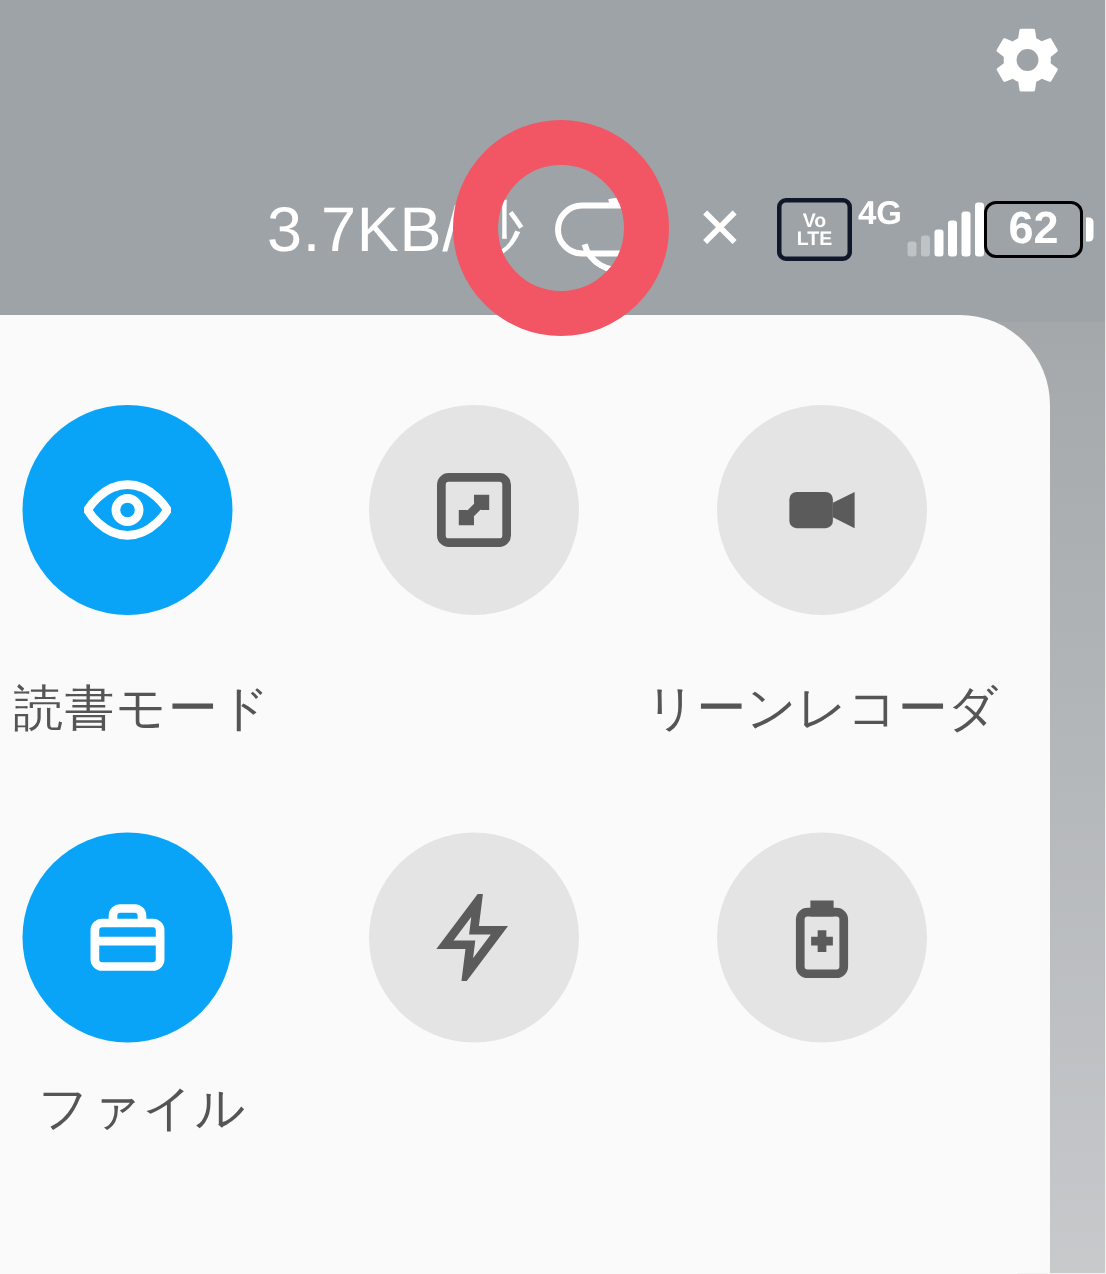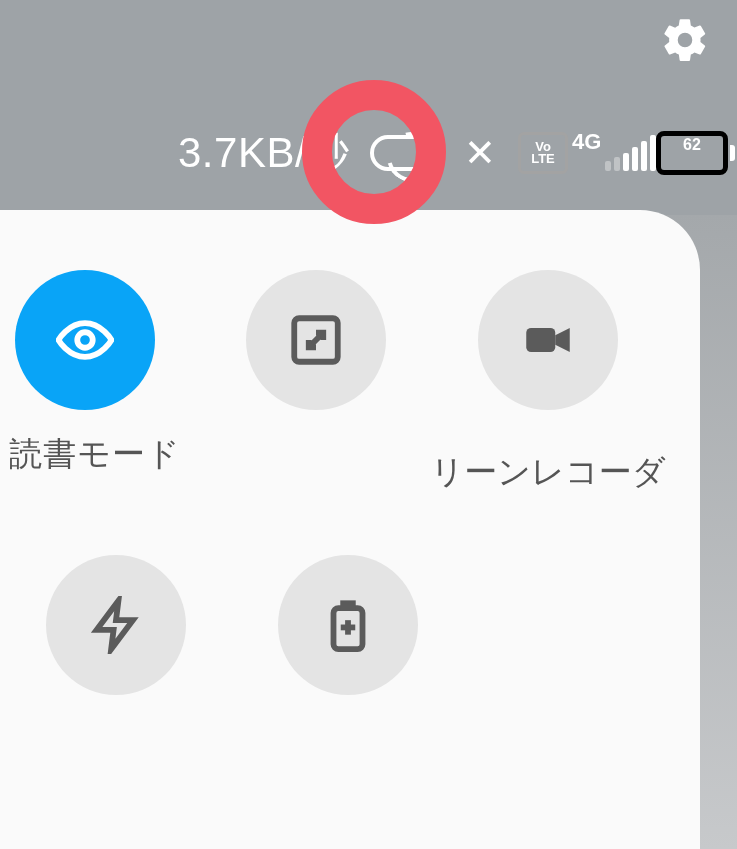--- a/index.html
+++ b/index.html
@@ -10,50 +10,50 @@
   
   .gear{position:absolute;top:10px;right:22px;width:60px;height:60px;display:flex;align-items:center;justify-content:center;}
   .gear svg{width:50px;height:50px;}
   
   .statusbar{position:absolute;left:0;top:123px;width:646px;height:60px;display:flex;align-items:center;color:#fff;margin-left:40px;}
   .netspeed{position:absolute;left:138px;font-size:42px;font-weight:500;letter-spacing:.5px;}
   .blue-cluster{position:absolute;left:330px;top:50%;transform:translateY(-50%);display:flex;align-items:center;color:#fff;}
   .pill{width:56px;height:28px;border:4px solid #fff;border-radius:20px;position:relative;}
   .pill:after{content:"";position:absolute;right:-7px;top:-7px;width:42px;height:42px;border:4px solid #fff;border-radius:50%;border-left-color:transparent;transform:rotate(30deg);}
   .cross{margin-left:30px;font-size:38px;line-height:1;}
-  .volte{position:absolute;left:478px;top:50%;transform:translateY(-50%);width:44px;height:36px;border:3px solid #a3a3a3;border-radius:6px;display:flex;flex-direction:column;align-items:center;justify-content:center;font-size:13px;line-height:12px;font-weight:700;}
+  .volte{position:absolute;left:478px;top:50%;transform:translateY(-50%);width:44px;height:36px;border:3px solid #0f172a;border-radius:6px;display:flex;flex-direction:column;align-items:center;justify-content:center;font-size:13px;line-height:12px;font-weight:700;}
   .fourg{position:absolute;left:532px;top:50%;transform:translateY(-50%);display:flex;align-items:flex-end;}
   .fourg-label{font-size:22px;font-weight:600;margin-right:4px;align-self:flex-start;margin-top:-6px;}
   .bars{display:flex;align-items:flex-end;gap:3px;}
   .bars span{width:6px;background:#fff;border-radius:2px;}
   .bars span:nth-child(1){height:10px;background:rgba(255,255,255,.35);}
   .bars span:nth-child(2){height:14px;background:rgba(255,255,255,.35);}
   .bars span:nth-child(3){height:18px;}
   .bars span:nth-child(4){height:24px;}
   .bars span:nth-child(5){height:30px;}
   .bars span:nth-child(6){height:36px;}
   .battery{position:absolute;left:616px;top:50%;transform:translateY(-50%);display:flex;align-items:center;}
-  .batt-body{width:62px;height:34px;border:5px solid #000000;border-radius:8px;display:flex;align-items:flex-start;justify-content:center;font-size:16px;font-weight:700;}
+  .batt-body{width:62px;height:34px;border:2px solid #000000;border-radius:8px;display:flex;align-items:flex-end;justify-content:center;font-size:30px;font-weight:700;}
   .batt-tip{width:5px;height:16px;background:#fff;border-radius:0 3px 3px 0;margin-left:2px;}
   
   .redcircle{position:absolute;left:302px;top:80px;width:144px;height:144px;border-radius:50%;border:30px solid #f25563;box-sizing:border-box;pointer-events:none;}
   
   .panel{position:absolute;left:0;top:210px;width:700px;height:639px;background:#fafafa;
          border-top-right-radius:60px;display:flex;flex-wrap:wrap;align-content:flex-start;
          padding-top:60px;box-sizing:border-box;}
   .tile{width:232px;display:flex;flex-direction:column;align-items:center;margin-bottom:60px;}
   .chip{width:140px;height:140px;border-radius:50%;display:flex;align-items:center;justify-content:center;}
   .chip svg{width:58px;height:58px;}
   .chip.on{background:#09a4f7;}
   .chip.on svg{stroke:#fff;fill:none;}
   .chip.off{background:#e4e4e4;}
   .chip.off svg{stroke:#5b5b5b;fill:none;}
   .label{margin-top:22px;font-size:33px;color:#555;white-space:nowrap;letter-spacing:1px;}
   
-  .tile.c0{width:200px;}
+  .tile.c0{width:200px;justify-content:space-between;}
   .tile.c0 .chip{margin-left:-30px;}
   .tile.c0 .label{margin-left:-10px;}
   .tile.c2 .label{letter-spacing:0;margin-top:40px;}
   
   .label.split{margin-left:-20px;}
 </style>
 </head>
 <body>
 
 <div class="screen">
@@ -120,20 +120,30 @@
     <div class="tile c2">
       <div class="chip off">
         <svg viewBox="0 0 24 24" stroke-width="0">
             <rect x="3" y="7" width="12" height="10" rx="2" fill="#5b5b5b"></rect>
             <path d="M15 10l6-3v10l-6-3z" fill="#5b5b5b"></path>
           </svg>
       </div>
       <div class="label">リーンレコーダ</div>
     </div>
 
+    <div class="tile c0">
+      <div class="chip on">
+        <svg viewBox="0 0 24 24" stroke-width="2.4">
+            <rect x="3" y="8" width="18" height="12" rx="2"></rect>
+            <path d="M8 8V6a2 2 0 0 1 2-2h4a2 2 0 0 1 2 2v2"></path>
+            <path d="M3 13h18"></path>
+          </svg>
+      </div>
+      <div class="label">ファイル</div>
+    </div>
 
     <div class="tile">
       <div class="chip off">
         <svg viewBox="0 0 24 24" stroke-width="2.4">
             <path d="M13 2 4 14h7l-1 8 9-12h-7z"></path>
           </svg>
       </div>
     </div>
 
     <div class="tile c2">

